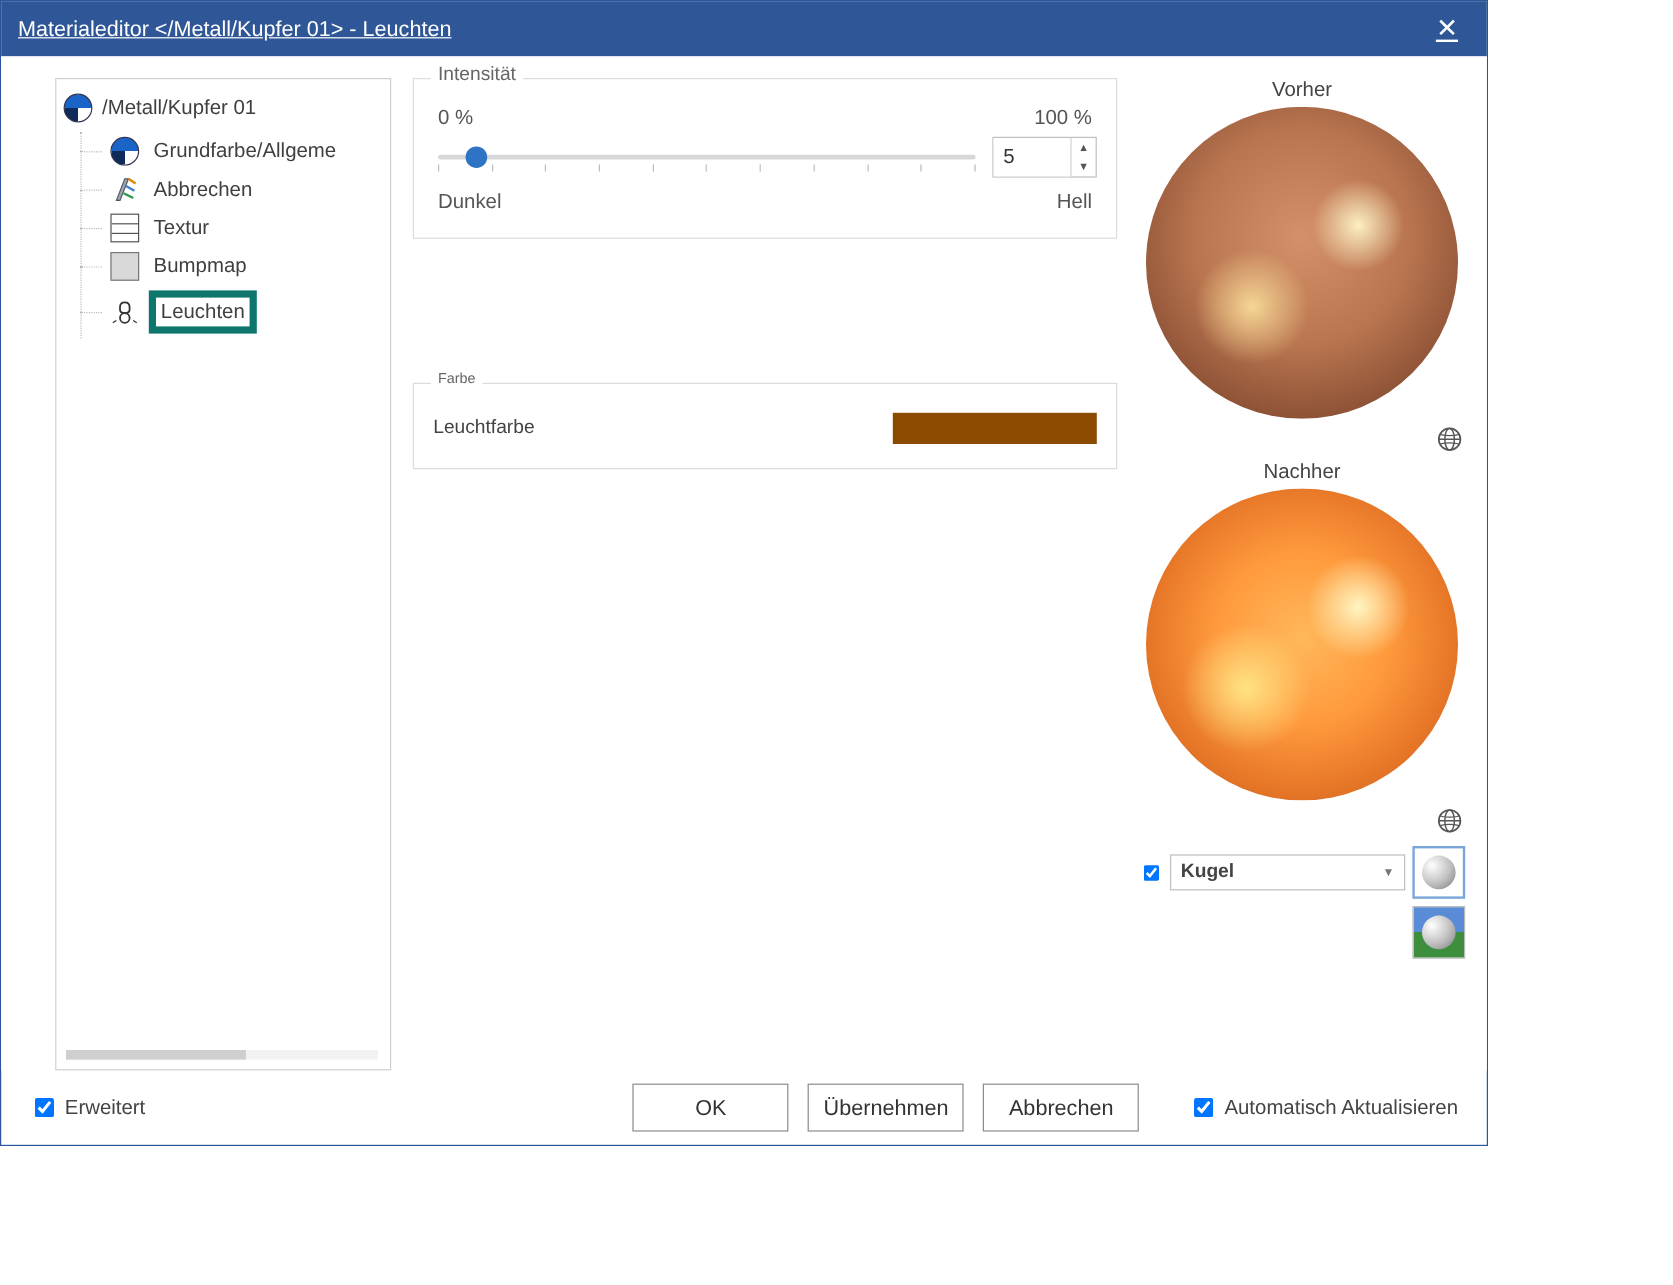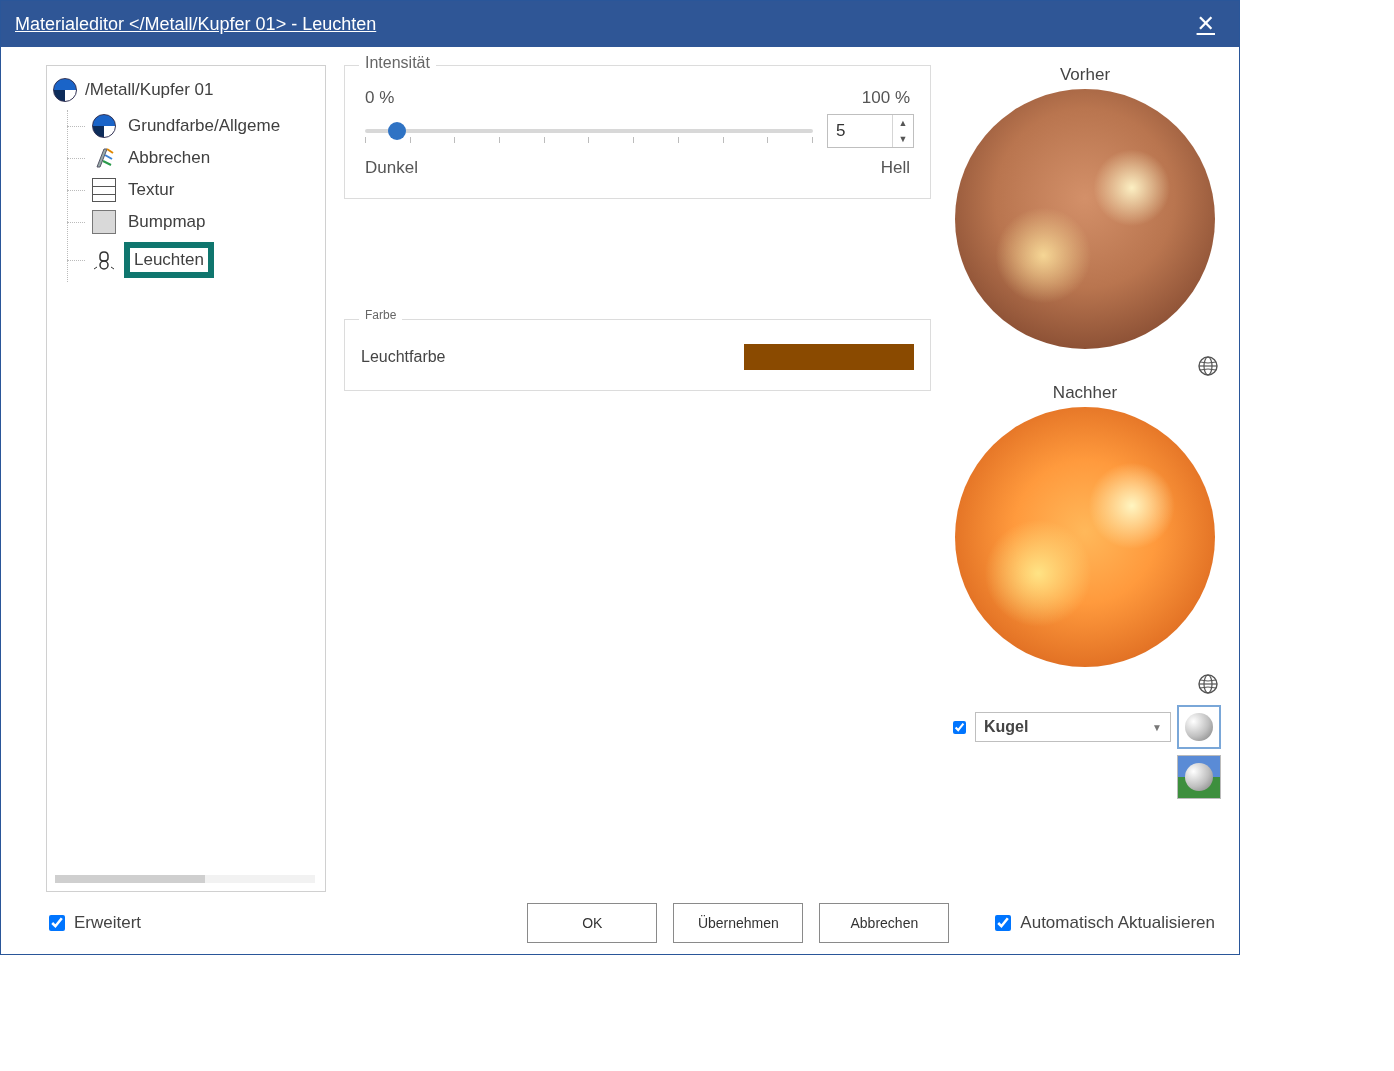--- a/index.html
+++ b/index.html
@@ -67,24 +67,24 @@
      radial-gradient(circle at 50% 48%, #ffb85a 0%, #ff9a3d 38%, #e47426 70%, #b44e18 100%);
   }
   .globe-icon { align-self:flex-end; width:22px; height:22px; cursor:pointer; color:#555; margin-right:2px; margin-bottom:6px; }
   .preview-ctrls { width:100%; display:flex; align-items:center; gap:6px; margin-top:4px; }
   .combo { flex:1; height:30px; border:1px solid #bfbfbf; display:flex; align-items:center; padding:0 8px; font-size:16px; color:#444; justify-content:space-between; cursor:pointer;font-weight:bold; }
   .combo .caret { font-size:10px; color:#777; }
   .thumb-btn { width:44px; height:44px; border:2px solid #7aa7d8; display:flex; align-items:center; justify-content:center; cursor:pointer; }
   .thumb-btn2 { width:44px; height:44px; border:1px solid #bbb; display:flex; align-items:center; justify-content:center; cursor:pointer; background:linear-gradient(#5a8bd6 50%, #3d8f3d 50%); position:relative; align-self:flex-end; margin-top:6px; }
   .thumb-btn2 .mini-sphere, .thumb-btn .mini-sphere { width:28px; height:28px; border-radius:50%; background:radial-gradient(circle at 30% 30%, #fff, #c0c0c0 55%, #7a7a7a); }
 
-  .footer { height:62px; display:flex; align-items:center; padding:0 24px 0 24px; gap:18px;margin-left:20px; }
+  .footer { height:62px; display:flex; align-items:center; padding:0 24px 0 24px; gap:18px; }
   .chk { display:flex; align-items:center; gap:6px; font-size:17px; color:#444; }
   .chk input { width:16px; height:16px; }
-  .btn { min-width:130px; height:40px; border:1px solid #8a8a8a; background:#fff; font-size:14px; color:#333; cursor:pointer; }
+  .btn { min-width:130px; height:40px; border:1px solid #8a8a8a; background:#fff; font-size:18px; color:#333; cursor:pointer; }
   .btn-group { margin-left:auto; display:flex; gap:16px; }
 </style>
 </head>
 <body>
 
 <div class="window">
 
   <div class="titlebar">
     <span>Materialeditor   &lt;/Metall/Kupfer 01&gt;  - Leuchten</span>
     <span class="closebtn">✕</span>

